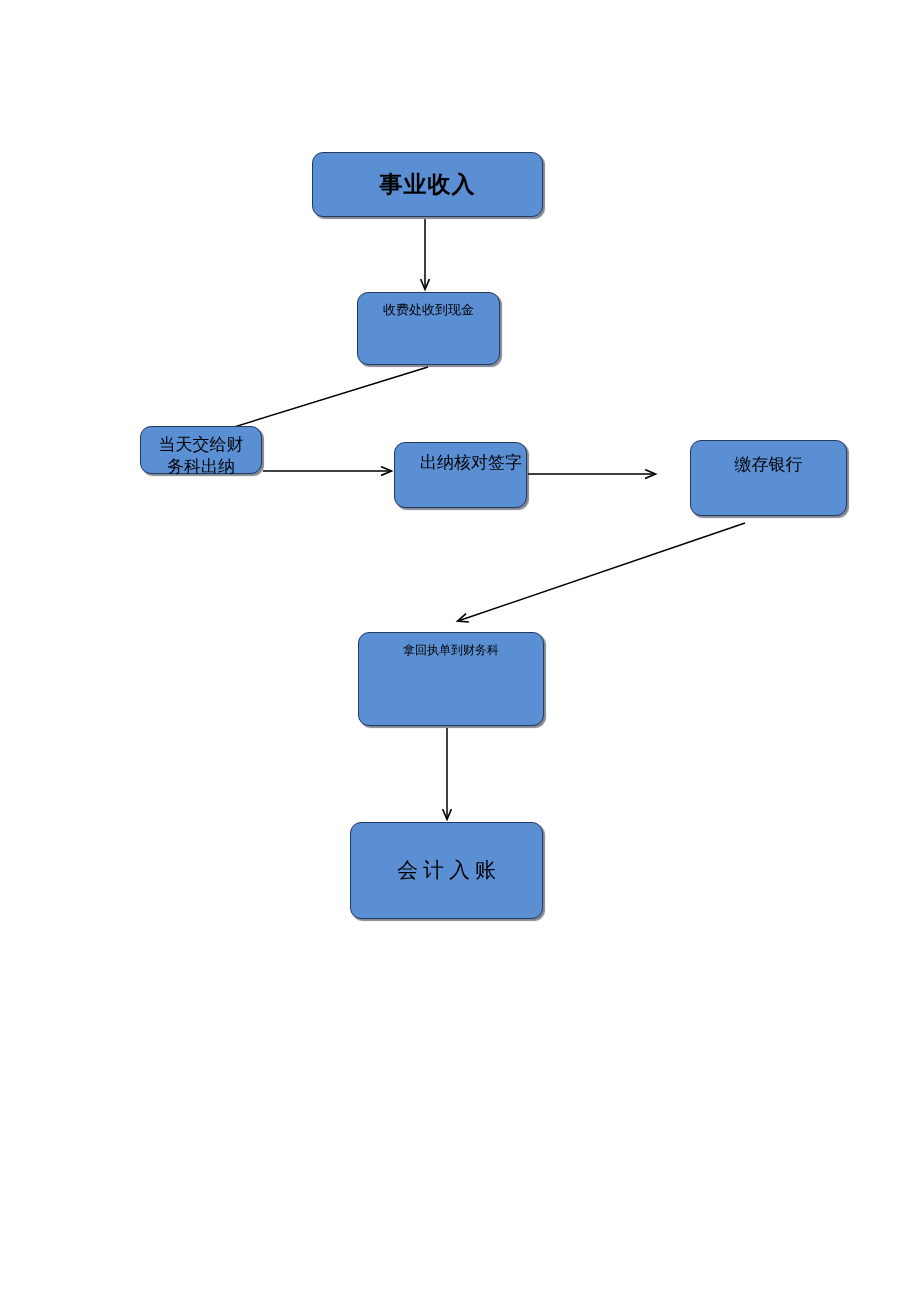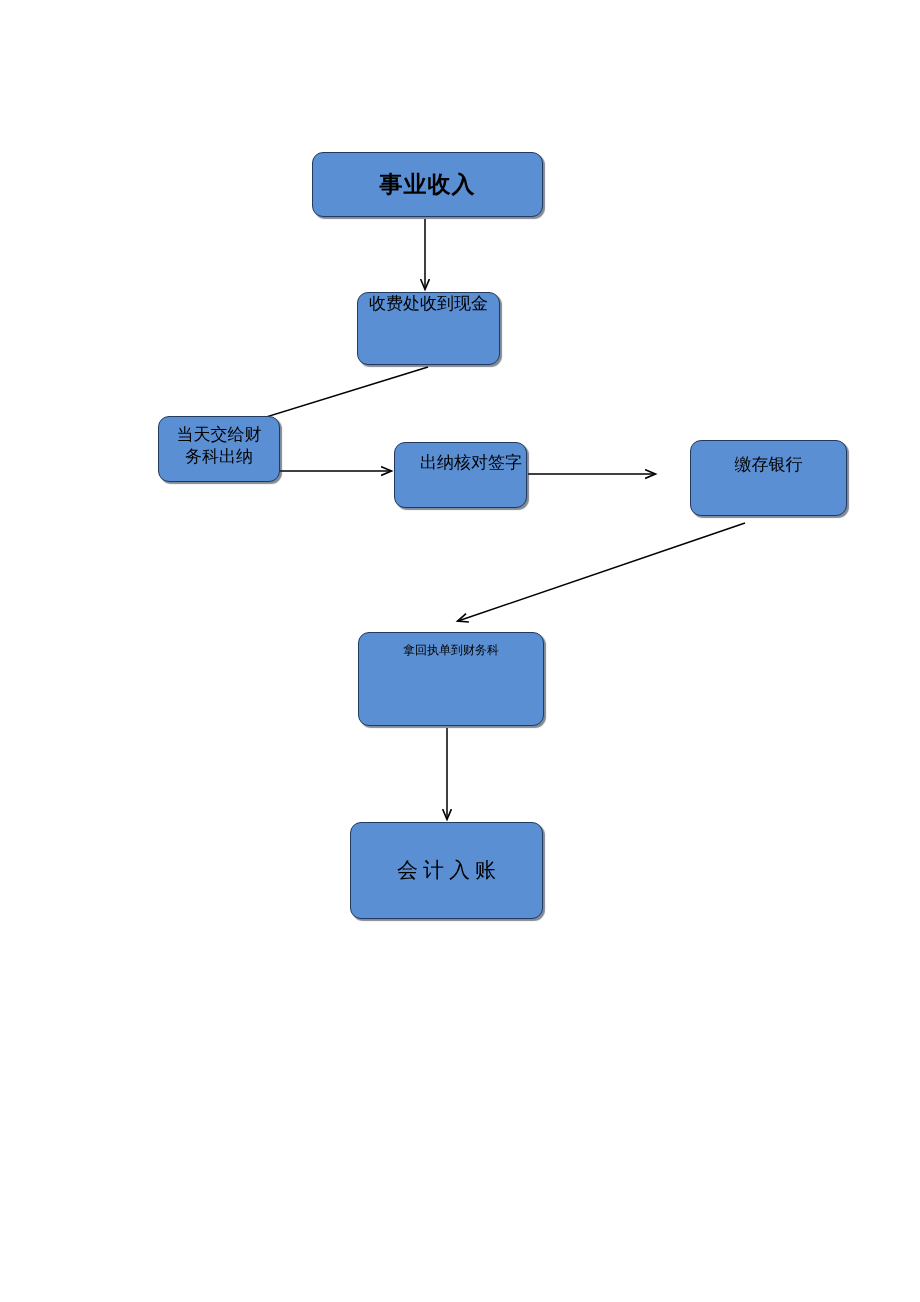--- a/index.html
+++ b/index.html
@@ -40,21 +40,21 @@
     box-shadow: 2px 2px 1px rgba(30,40,60,0.55);
   }
   .node.v-center { align-items: center; border-radius: 11px; }
   .node.v-top    { align-items: flex-start; }
   .node .label {
     display: block;
     width: 100%;
     padding: 0 4px;
   }
   .n-start .label   { font-size: 23px; font-weight: bold; letter-spacing: 1px; }
-  .n-cash .label    { font-size: 17px; }
+  .n-cash .label    { font-size: 13px; padding-top: 9px; }
   .n-handin .label  { font-size: 17px; padding-top: 7px; }
   .n-verify .label  { font-size: 17px; padding-top: 9px; }
   .n-bank .label    { font-size: 17px; padding-top: 13px; }
   .n-receipt .label { font-size: 12px; padding-top: 10px; }
   .n-book .label    { font-size: 21px; letter-spacing: 5px; text-indent: 5px; }
 </style>
 </head>
 <body>
 
 <div id="canvas">
@@ -80,21 +80,21 @@
   </svg>
 
   <div class="node n-start v-center" style="left:312px; top:152px; width:231px; height:65px;">
     <span class="label">事业收入</span>
   </div>
 
   <div class="node n-cash v-top" style="left:357px; top:292px; width:143px; height:73px;">
     <span class="label">收费处收到现金</span>
   </div>
 
-  <div class="node n-handin v-top" style="left:140px; top:416px; width:122px; height:66px;margin-left:18px;">
+  <div class="node n-handin v-top" style="left:140px; top:426px; width:122px; height:48px;">
     <span class="label">当天交给财
 务科出纳</span>
   </div>
 
   <div class="node n-verify v-top" style="left:394px; top:442px; width:133px; height:66px;text-align:right;">
     <span class="label">出纳核对签字</span>
   </div>
 
   <div class="node n-bank v-top" style="left:690px; top:440px; width:157px; height:76px;">
     <span class="label">缴存银行</span>

